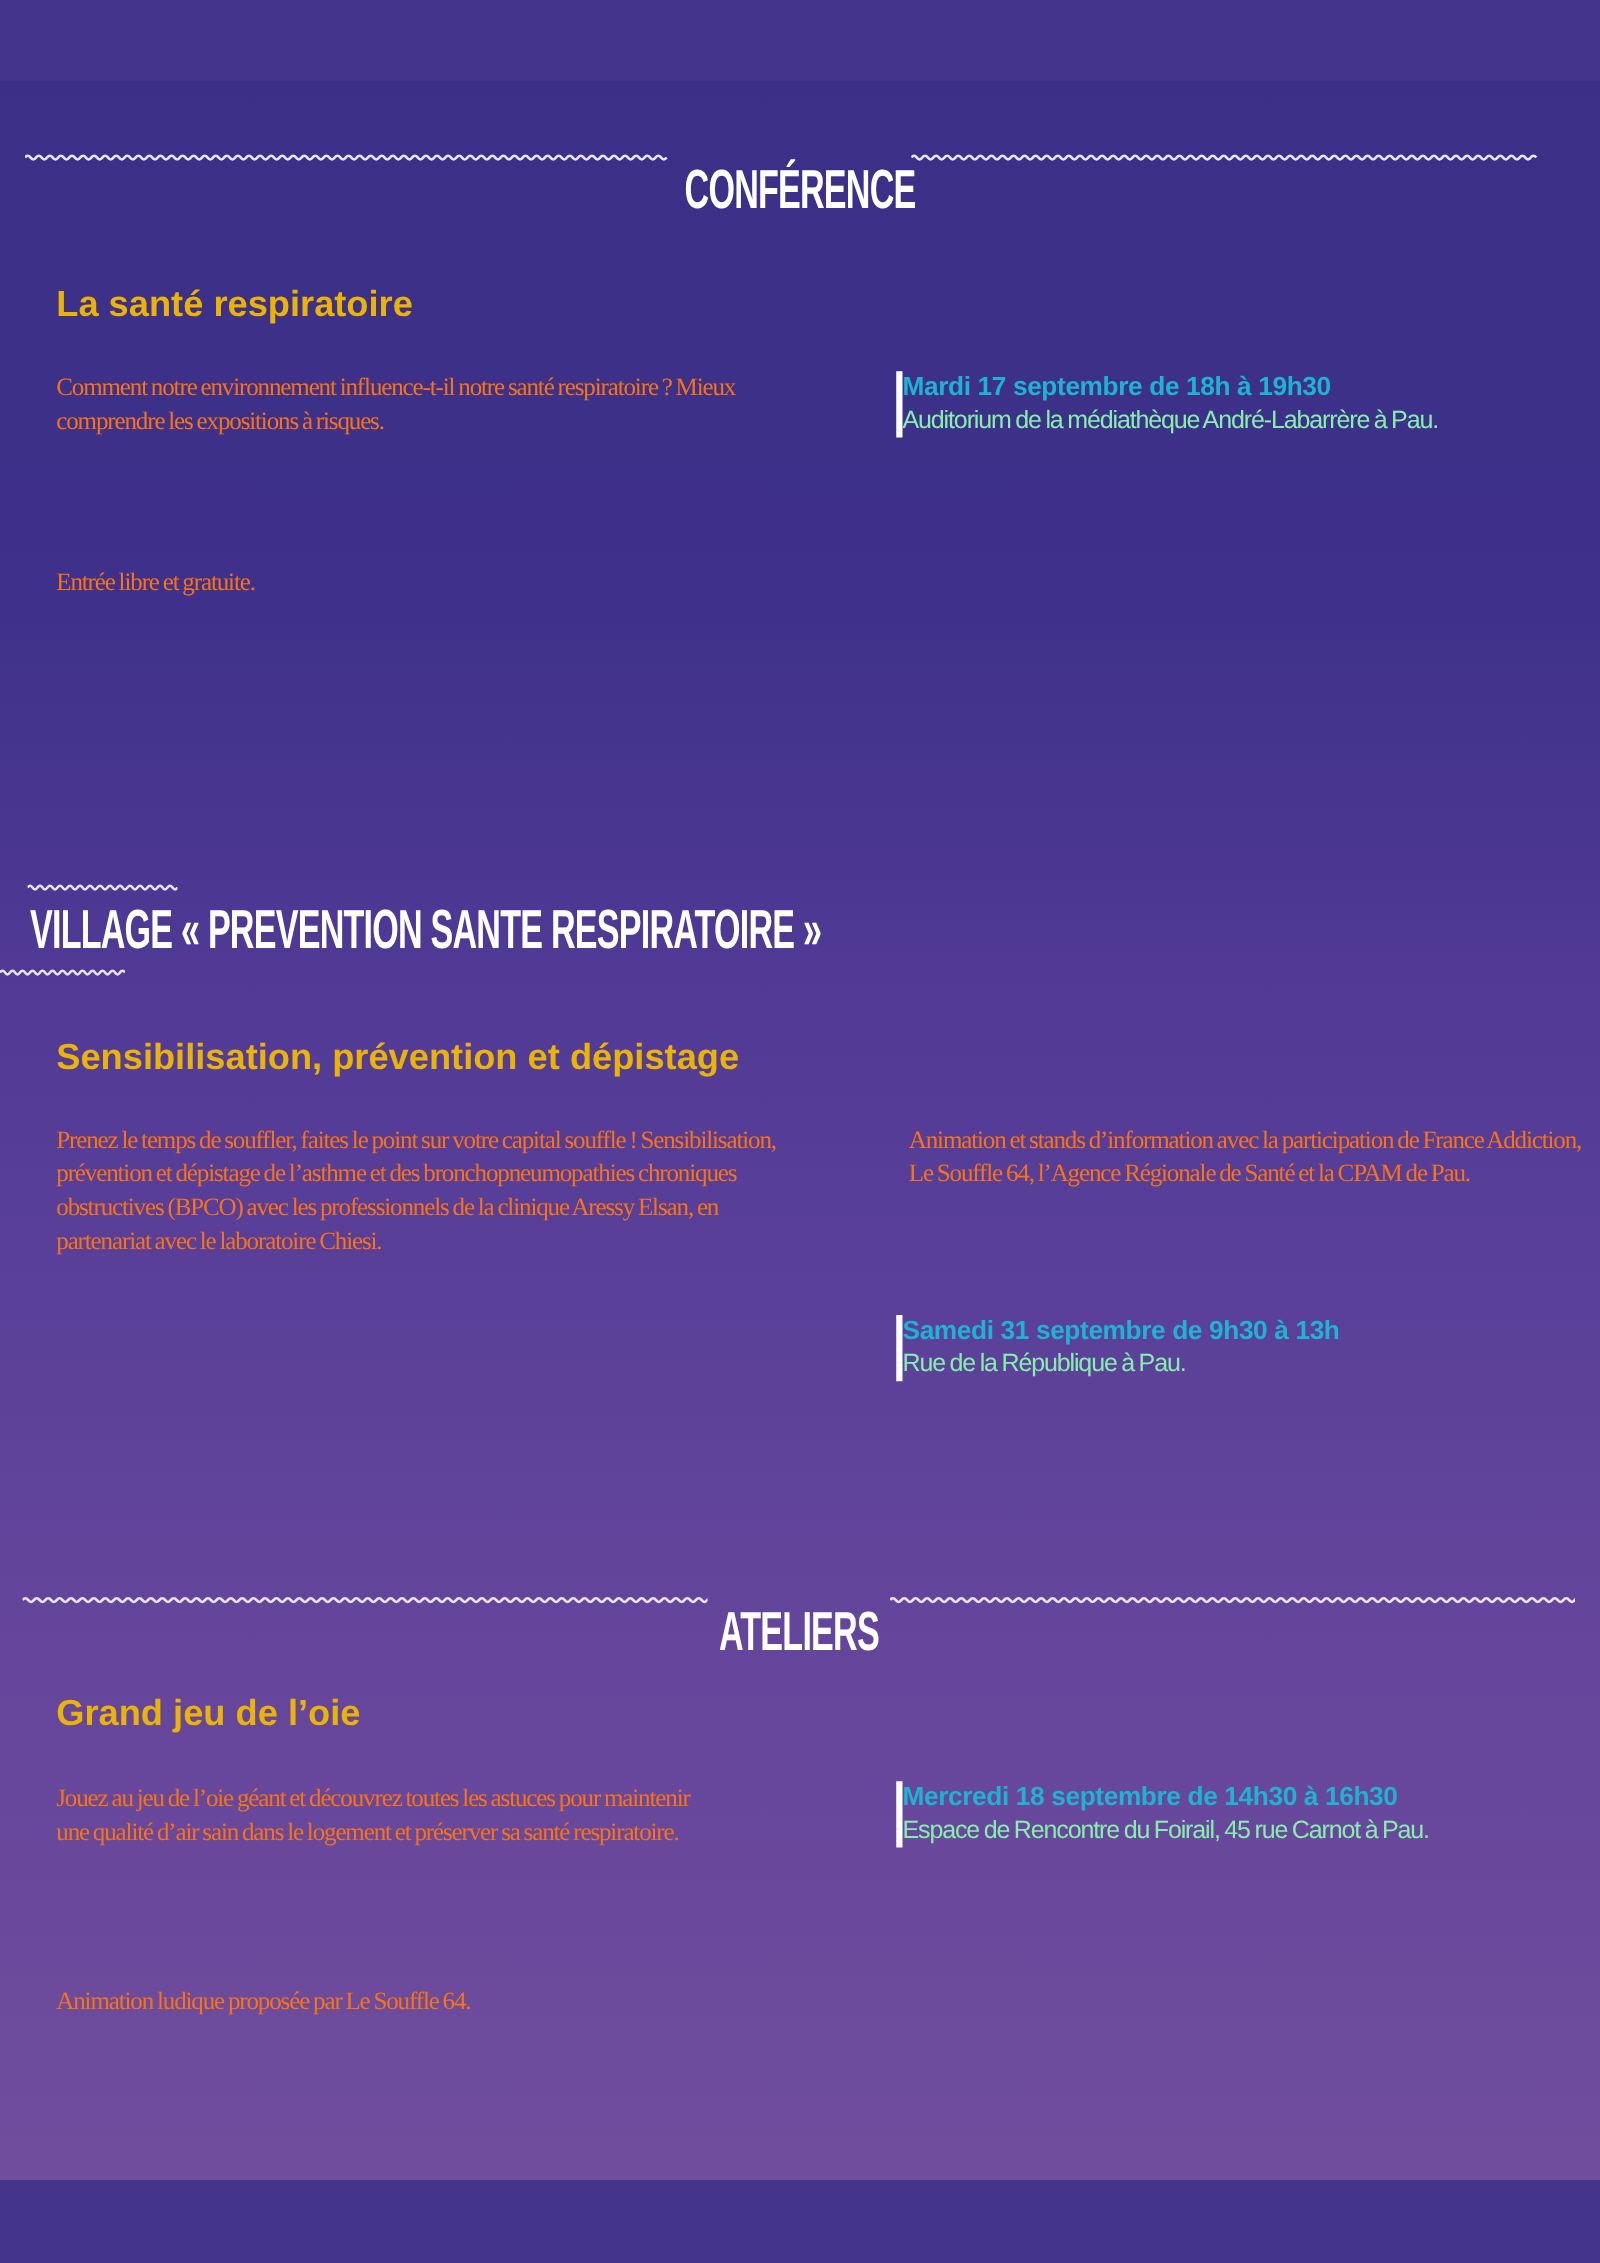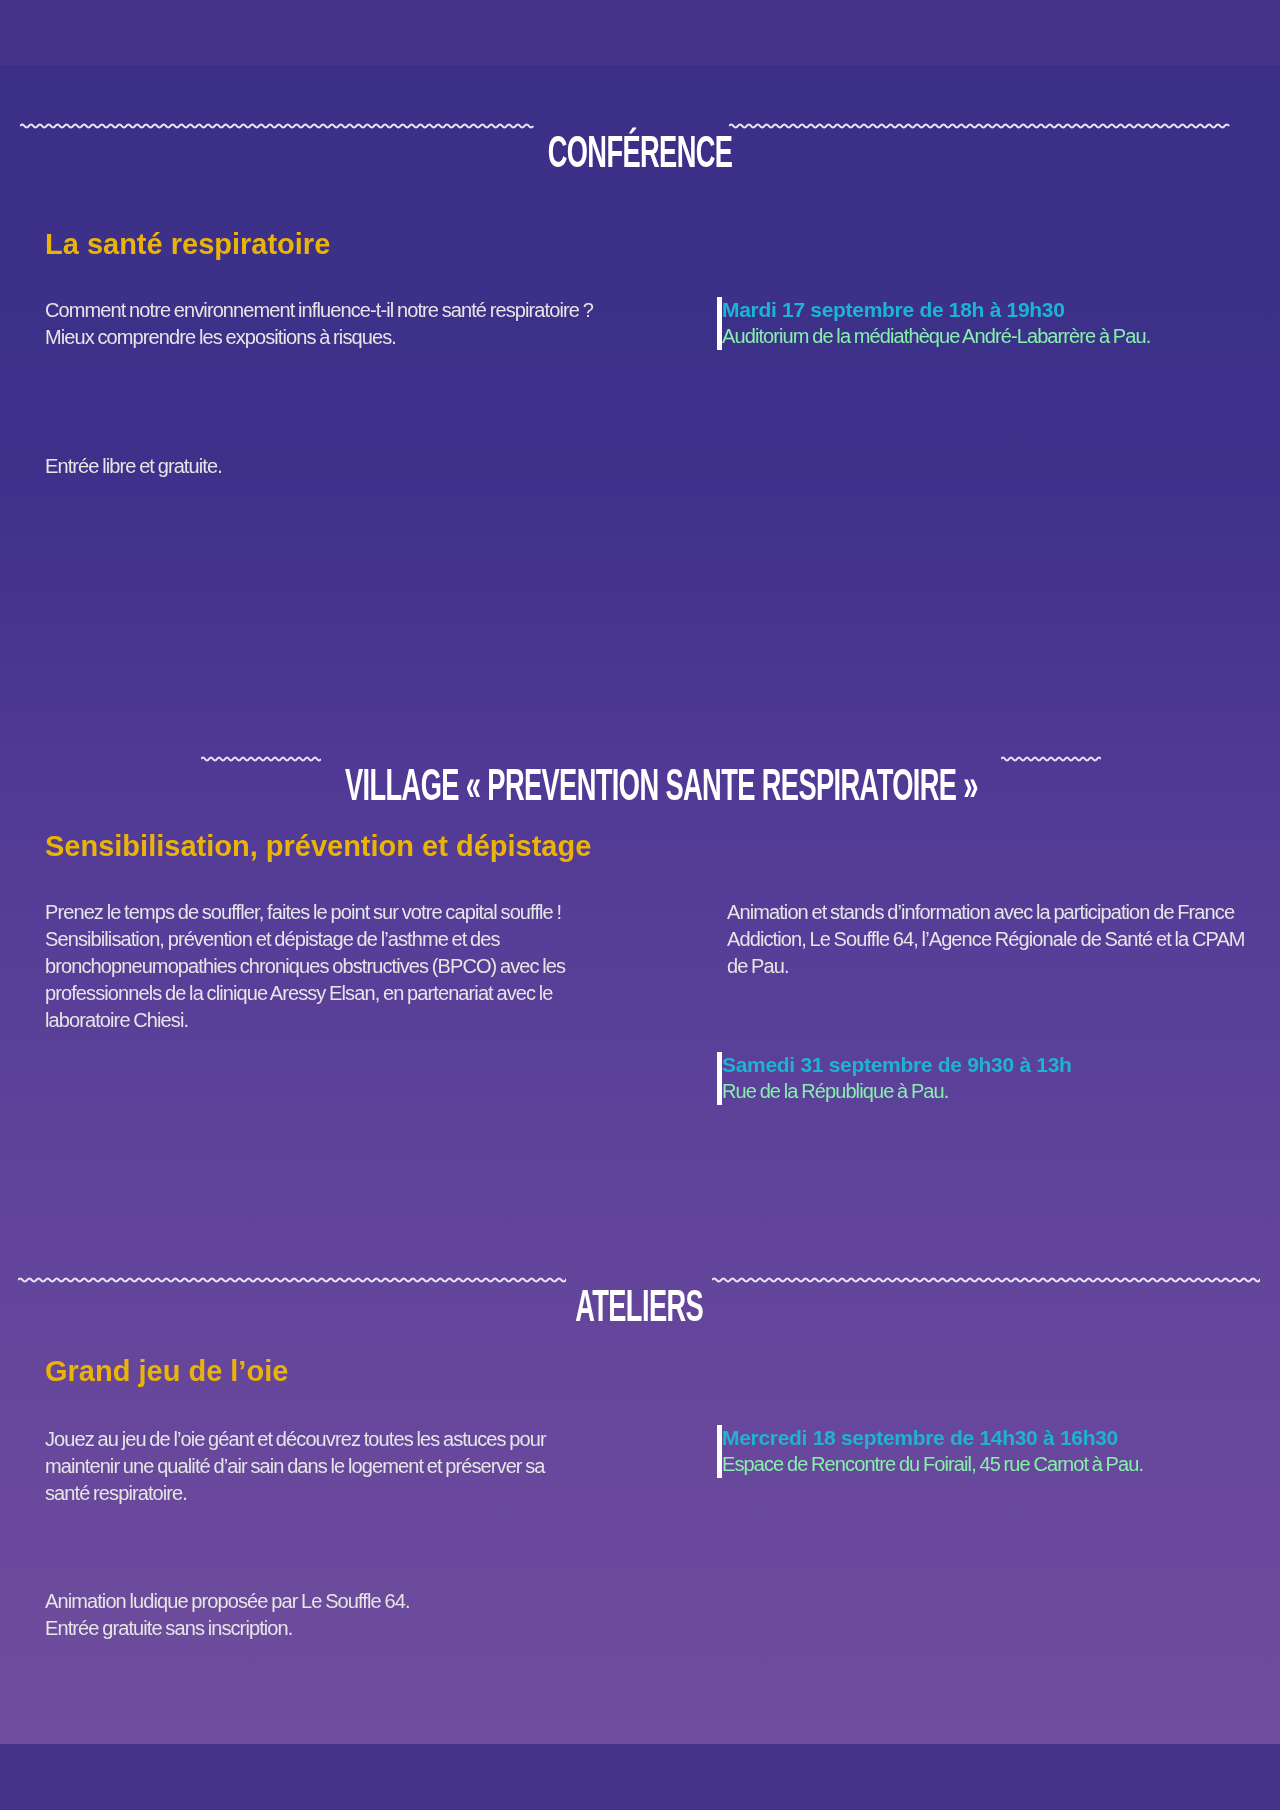--- a/index.html
+++ b/index.html
@@ -26,22 +26,22 @@
     letter-spacing: -1px; transform: scaleX(0.62); white-space: nowrap;
     margin: 0 -60px; line-height: 60px;
   }
   .wave svg { display: block; width: 100%; height: 8px; }
 
   .heading {
     position: absolute; left: 45px; color: #eab308; font-weight: bold; font-size: 29px;
     margin: 0; white-space: nowrap;
   }
   .body-text {
-    position: absolute; color: #e5e5e5; font-size: 20px; line-height: 27px;
-    letter-spacing: -0.9px; word-spacing: -1px; margin: 0;
+    position: absolute; color: #f97316; font-size: 20px; line-height: 27px;
+    letter-spacing: -0.9px; word-spacing: -1px; margin: 0; font-family: Liberation Serif, serif;
   }
   .body-text p { margin: 0; }
   .body-text em { font-style: italic; }
 
   .event {
     position: absolute; left: 717px; border-left: 5px solid #ffffff; 
   }
   .event .date { color: #1fb3d2; font-weight: bold; font-size: 21px; line-height: 26px; letter-spacing: -0.3px; }
   .event .place { color: #86efac; font-size: 20px; line-height: 27px; letter-spacing: -0.9px; word-spacing: -1px; }
 </style>
@@ -73,21 +73,21 @@
 </div>
 <div class="body-text" style="left:45px; top:445px; width:560px;">
   <p style="margin-top:8px;">Entrée libre et gratuite.</p>
 </div>
 
 <div class="event" style="top:297px; width:540px;">
   <div class="date">Mardi 17 septembre de 18h à 19h30</div>
   <div class="place">Auditorium de la médiathèque André-Labarrère à Pau.</div>
 </div>
 
-<div class="section-title" style="top:755px;">
+<div class="section-title" style="top:714px;flex-direction:column;">
   <div class="wave" style="margin-left:22px; max-width:120px;">
     <svg viewBox="0 0 120 8" preserveAspectRatio="none">
         <path d="M0 4 q2 -3 4 0 t4 0 t4 0 t4 0 t4 0 t4 0 t4 0 t4 0 t4 0 t4 0 t4 0 t4 0 t4 0 t4 0 t4 0 t4 0 t4 0 t4 0 t4 0 t4 0 t4 0 t4 0 t4 0 t4 0 t4 0 t4 0 t4 0 t4 0 t4 0 t4 0" stroke="#e8e4f4" stroke-width="2" fill="none"></path>
       </svg>
   </div>
   <div class="title-text" style="margin:0 -170px;">VILLAGE « PREVENTION SANTE RESPIRATOIRE »</div>
   <div class="wave" style="margin-right:0; max-width:100px;">
     <svg viewBox="0 0 100 8" preserveAspectRatio="none">
         <path d="M0 4 q2 -3 4 0 t4 0 t4 0 t4 0 t4 0 t4 0 t4 0 t4 0 t4 0 t4 0 t4 0 t4 0 t4 0 t4 0 t4 0 t4 0 t4 0 t4 0 t4 0 t4 0 t4 0 t4 0 t4 0 t4 0 t4 0" stroke="#e8e4f4" stroke-width="2" fill="none"></path>
       </svg>
@@ -122,19 +122,18 @@
   </div>
 </div>
 
 <h2 class="heading" style="top:1355px;">Grand jeu de l’oie</h2>
 
 <div class="body-text" style="left:45px; top:1426px; width:530px;">
   <p>Jouez au jeu de l’oie géant et découvrez toutes les astuces pour maintenir une qualité d’air sain dans le logement et préserver sa santé respiratoire.</p>
 </div>
 <div class="body-text" style="left:45px; top:1588px; width:560px;">
   <p>Animation ludique proposée par Le Souffle 64.</p>
-  <p>Entrée gratuite sans inscription.</p>
 </div>
 
 <div class="event" style="top:1425px; width:540px;">
   <div class="date" style="width:500px;">Mercredi 18 septembre de 14h30 à 16h30</div>
   <div class="place">Espace de Rencontre du Foirail, 45 rue Carnot à Pau.</div>
 </div>
 
 </body></html>

